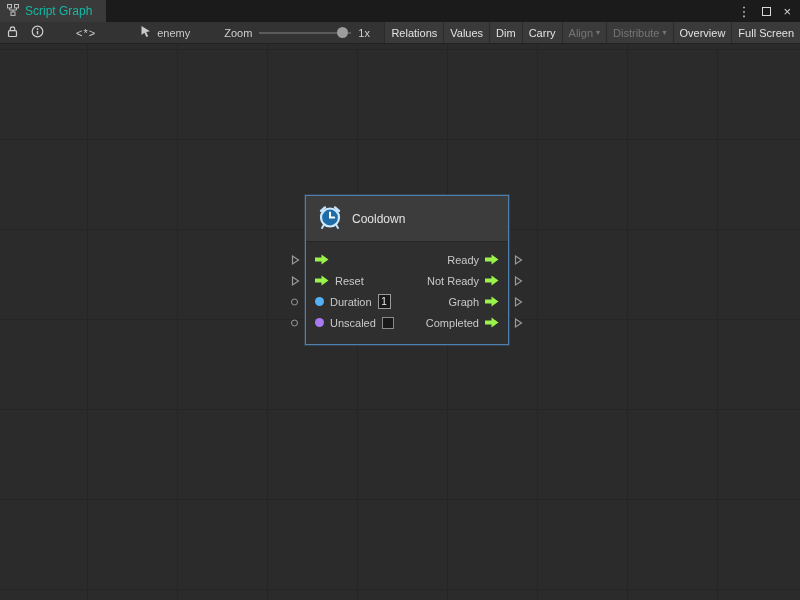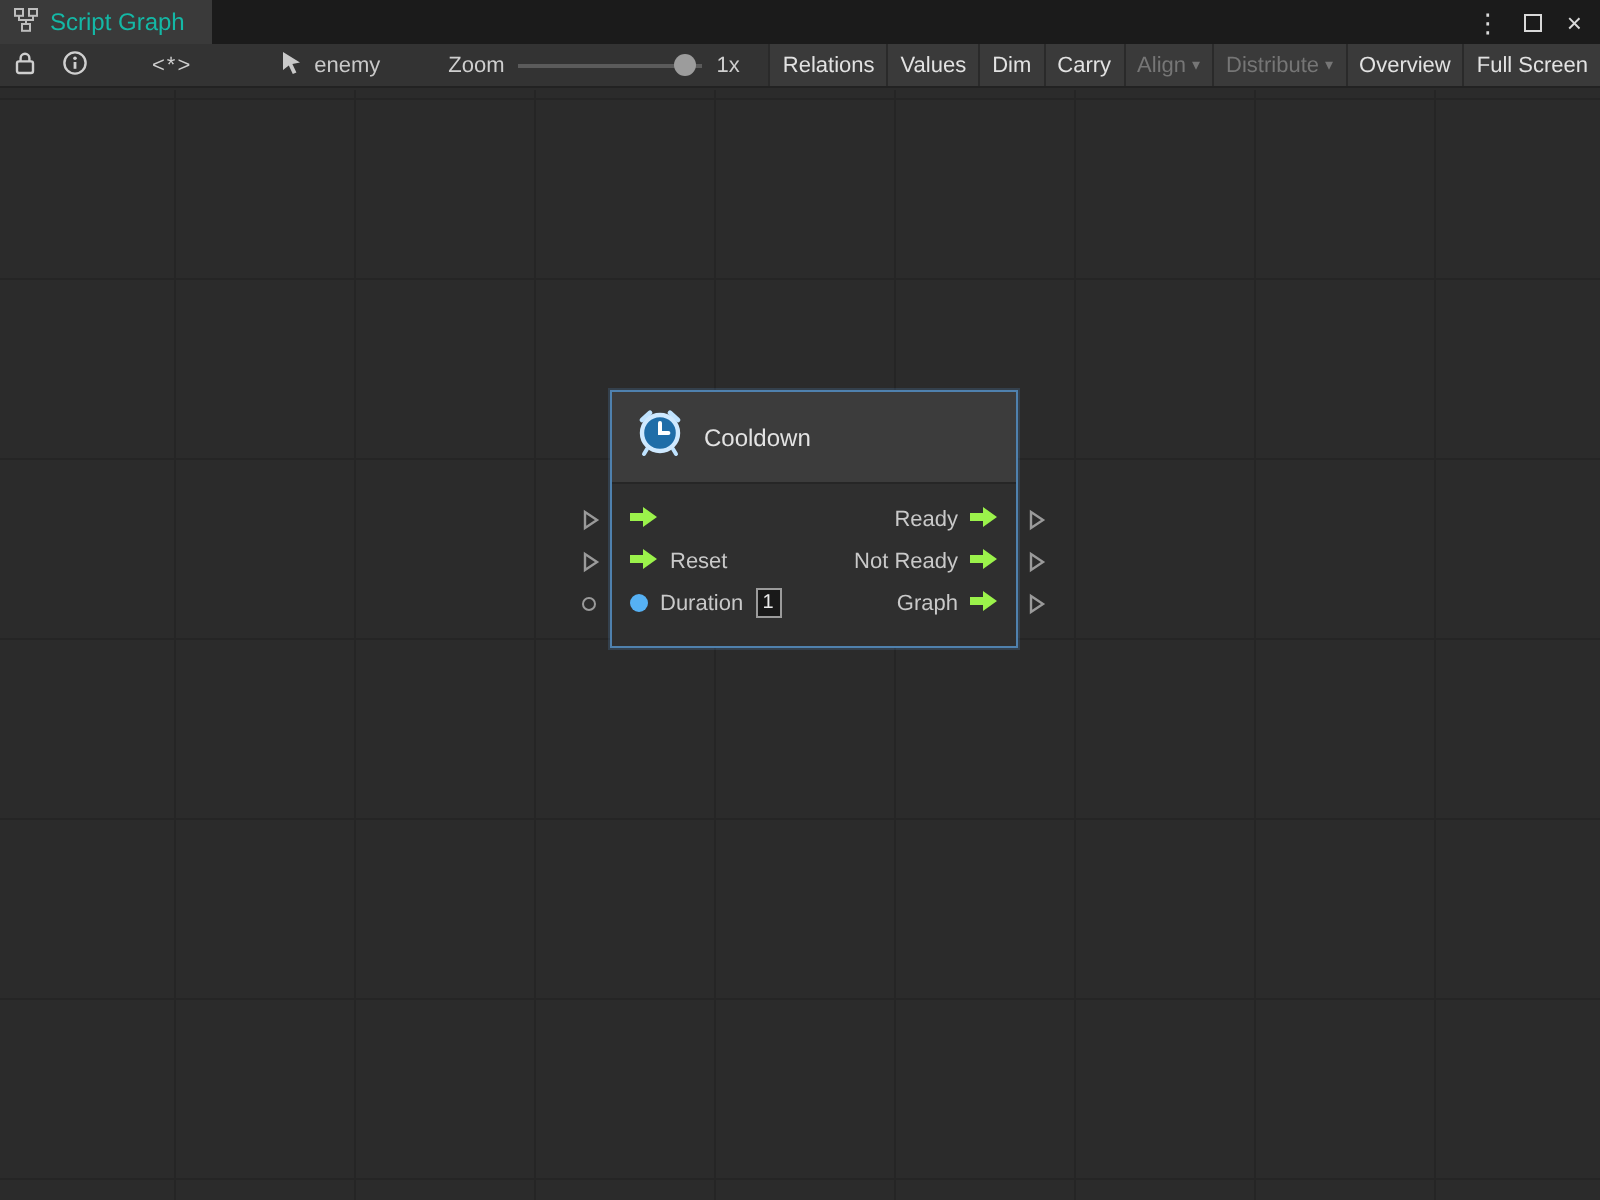--- a/index.html
+++ b/index.html
@@ -271,18 +271,39 @@
               </svg>
           </span>
         </span>
         <span class="ext r">
           <svg width="9" height="11" viewBox="0 0 9 11">
               <path d="M1.5 1.5 L7.5 5.5 L1.5 9.5 Z" fill="none" stroke="#9a9a9a" stroke-width="1.2"></path>
             </svg>
         </span>
       </div>
 
+      <div class="row">
+        <span class="ext l"><span class="ring"></span></span>
+        <span class="pleft">
+          <span class="dot bool"></span>
+          <span class="plabel">Unscaled</span>
+          <span class="checkbox"></span>
+        </span>
+        <span class="pright">
+          <span class="plabel">Completed</span>
+          <span>
+            <svg width="14" height="11" viewBox="0 0 14 11">
+                <path d="M0 3.5 h6.5 V0.5 L13.5 5.5 L6.5 10.5 V7.5 H0 Z" fill="#9bf24b"></path>
+              </svg>
+          </span>
+        </span>
+        <span class="ext r">
+          <svg width="9" height="11" viewBox="0 0 9 11">
+              <path d="M1.5 1.5 L7.5 5.5 L1.5 9.5 Z" fill="none" stroke="#9a9a9a" stroke-width="1.2"></path>
+            </svg>
+        </span>
+      </div>
 
 
 
     </div>
   </div>
 </div>
 
 </body></html>

